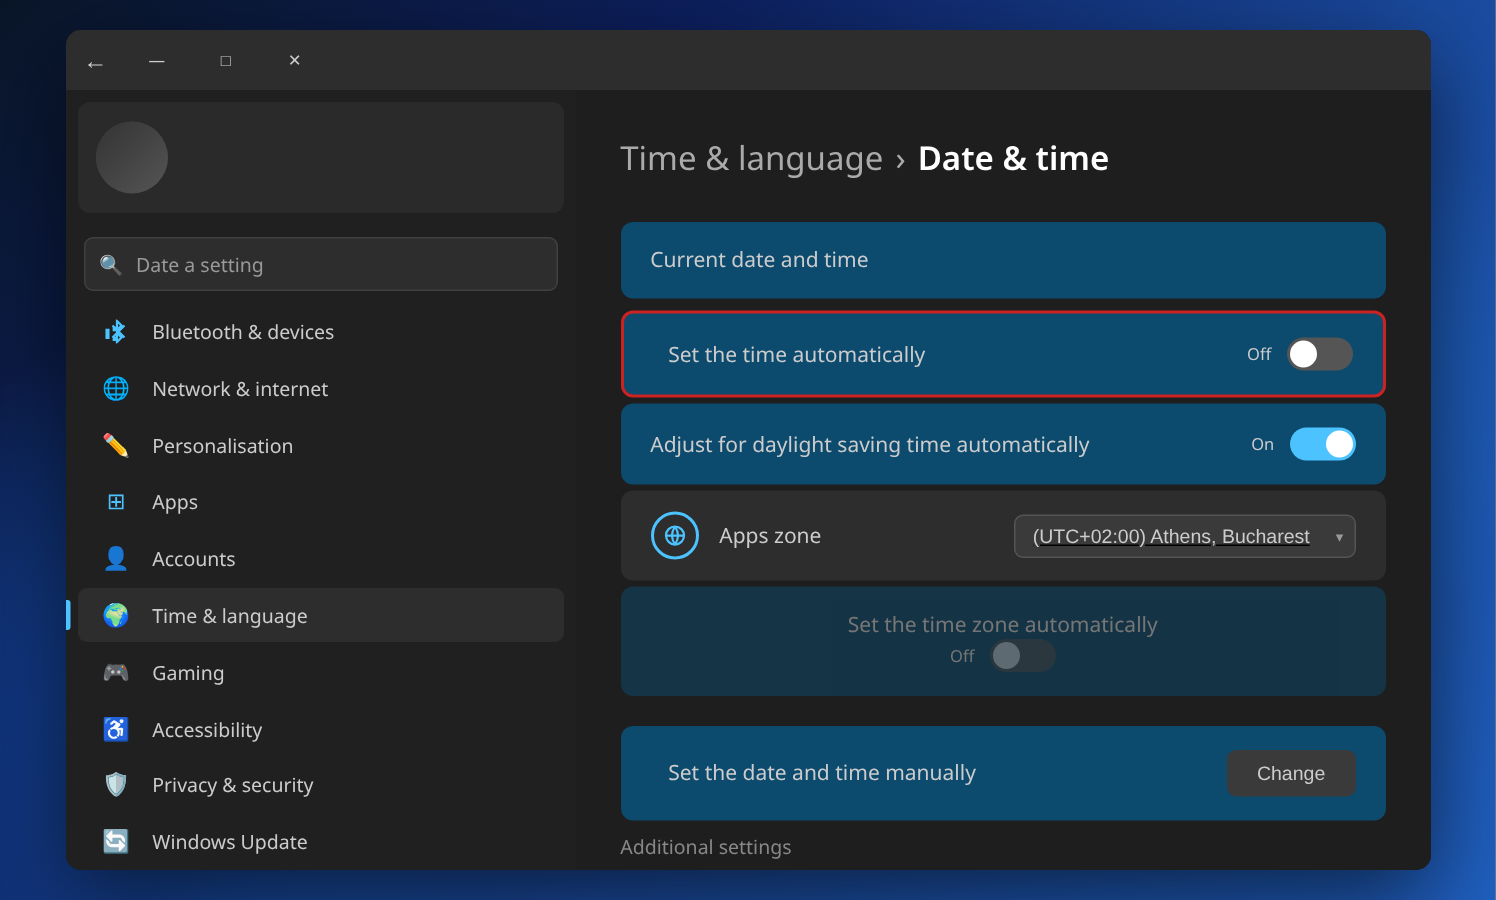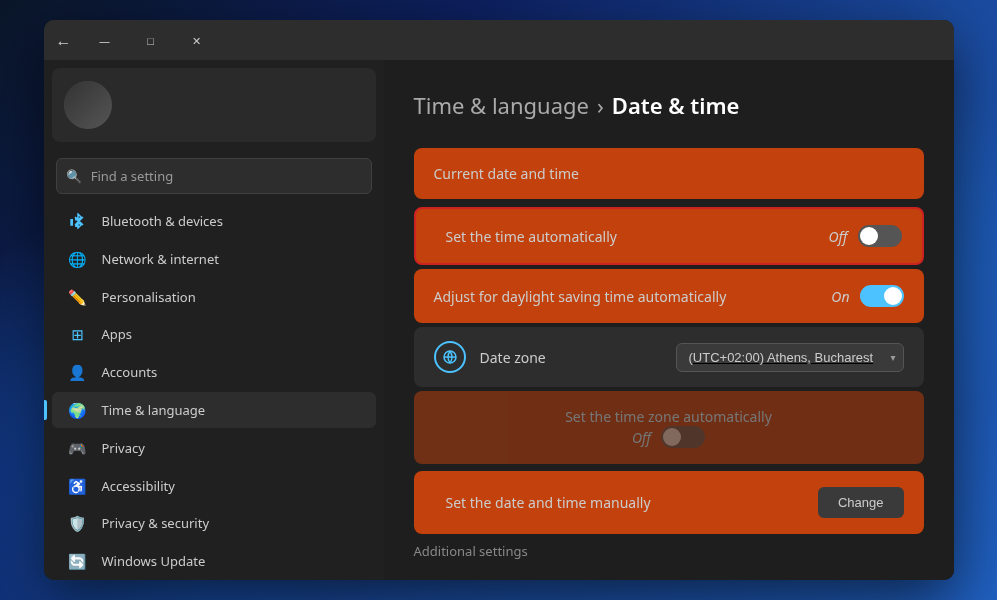--- a/index.html
+++ b/index.html
@@ -248,21 +248,21 @@
     }
 
     .breadcrumb-current {
       color: #ffffff;
       font-size: 22px;
       font-weight: 600;
     }
 
     
     .settings-card {
-      background: #c2410c;
+      background: #0c4a6e;
       border-radius: 8px;
       padding: 16px 20px;
       margin-bottom: 4px;
       display: flex;
       align-items: center;
       justify-content: space-between;
     }
 
     .settings-card.highlighted {
       border: 2px solid #cc2222;
@@ -272,22 +272,21 @@
       opacity: 0.5;
     }
 
     .settings-label {
       color: #cccccc;
       font-size: 14px;
     }
 
     .settings-value {
       color: #cccccc;
-      font-size: 14px;
-      font-style: italic;
+      font-size: 11px;
     }
 
     .settings-right {
       display: flex;
       align-items: center;
       gap: 10px;
     }
 
     
     .toggle {
@@ -424,21 +423,21 @@
 
       <div class="profile-area">
         <div class="profile-avatar">
           <div class="profile-avatar-inner"></div>
         </div>
       </div>
 
       <div class="search-container">
         <div class="search-box">
           <span class="search-icon-glyph">🔍</span>
-          <span class="search-input-text">Find a setting</span>
+          <span class="search-input-text">Date a setting</span>
         </div>
       </div>
 
       <div class="nav-item">
         <span class="nav-icon icon-bluetooth">
           <svg width="16" height="16" viewBox="0 0 16 16" fill="currentColor">
               <path d="M8 1l3 3-3 3V1zm0 8l3 3-3 3v-6zM5 4l8 8M5 12l8-8" stroke="currentColor" stroke-width="1.5" fill="none"></path>
               <text x="0" y="14" font-size="14">⑆</text>
             </svg>
         </span>
@@ -465,21 +464,21 @@
         <span class="nav-label">Accounts</span>
       </div>
 
       <div class="nav-item active">
         <span class="nav-icon icon-time">🌍</span>
         <span class="nav-label">Time &amp; language</span>
       </div>
 
       <div class="nav-item">
         <span class="nav-icon" style="color:#999">🎮</span>
-        <span class="nav-label">Privacy</span>
+        <span class="nav-label">Gaming</span>
       </div>
 
       <div class="nav-item">
         <span class="nav-icon icon-accessibility">♿</span>
         <span class="nav-label">Accessibility</span>
       </div>
 
       <div class="nav-item">
         <span class="nav-icon icon-privacy">🛡️</span>
         <span class="nav-label">Privacy &amp; security</span>
@@ -526,41 +525,41 @@
       <div class="tz-row" style="margin-top:4px;">
         <div class="tz-left">
           <div class="tz-icon">
             <svg width="16" height="16" viewBox="0 0 16 16" fill="none" stroke="#4cc2ff" stroke-width="1.5">
               <circle cx="8" cy="8" r="6"></circle>
               <path d="M8 2 Q10 5 10 8 Q10 11 8 14"></path>
               <path d="M8 2 Q6 5 6 8 Q6 11 8 14"></path>
               <path d="M2 8h12"></path>
             </svg>
           </div>
-          <span class="tz-label">Date zone</span>
+          <span class="tz-label">Apps zone</span>
         </div>
         <div class="tz-dropdown-container">
           <select class="tz-dropdown">
             <option>(UTC+02:00) Athens, Bucharest</option>
           </select>
           <span class="tz-chevron">▾</span>
         </div>
       </div>
 
       <div class="settings-card dimmed" style="margin-top:4px;flex-direction:column;">
         <span class="settings-label">Set the time zone automatically</span>
         <div class="settings-right">
           <span class="settings-value">Off</span>
           <div class="toggle off" style="opacity:0.6">
             <div class="toggle-thumb"></div>
           </div>
         </div>
       </div>
 
-      <div class="settings-card" style="margin-top:7px;padding-left:32px;">
+      <div class="settings-card" style="margin-top:20px;padding-left:32px;">
         <span class="settings-label">Set the date and time manually</span>
         <button class="change-btn">Change</button>
       </div>
 
       <div class="additional-label">Additional settings</div>
     </div>
   </div>
 </div>
 
 </body></html>

